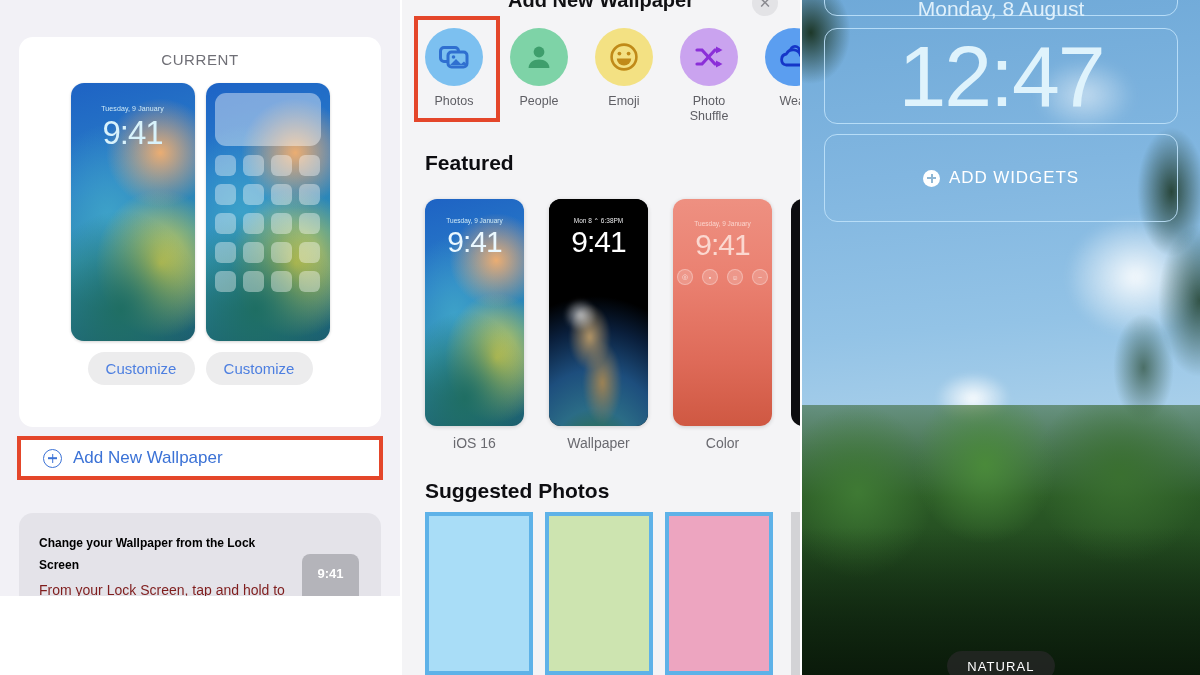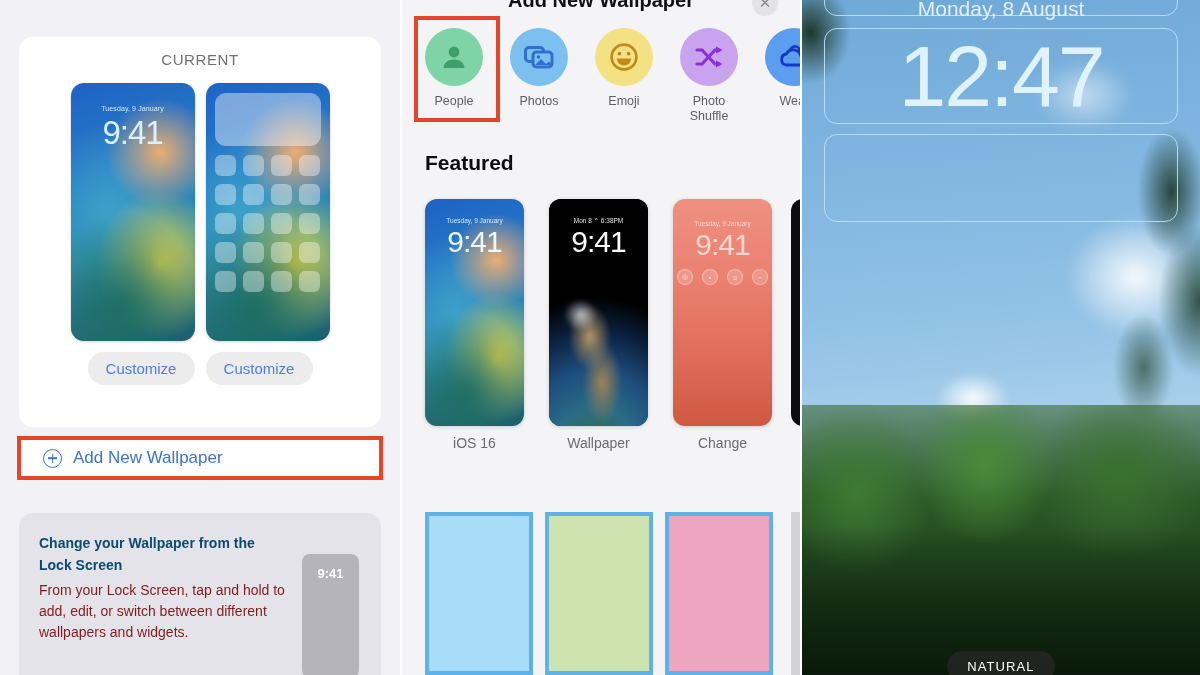--- a/index.html
+++ b/index.html
@@ -4,21 +4,21 @@
 <style>
   * { margin:0; padding:0; box-sizing:border-box; }
   html,body { width:1200px; height:675px; overflow:hidden; }
   body {
     font-family:"Liberation Sans", sans-serif;
     background:#ffffff;
     -webkit-font-smoothing:antialiased;
   }
   .screens { display:flex; width:1200px; height:675px; }
   .panel { position:relative; overflow:hidden; }
-  .panel-a { width:400px; height:675px; background:#f2f1f6;text-decoration:underline; }
+  .panel-a { width:400px; height:596px; background:#f2f1f6;text-decoration:underline; }
   .panel-b { width:400px; height:675px; background:#f4f4f6; border-left:2px solid #ffffff; }
   .panel-c { width:400px; height:675px; background:#8ab8dc; border-left:2px solid #ffffff; }
 
   
   .card-current {
     position:absolute; left:19px; top:37px; width:362px; height:390px;
     background:#ffffff; border-radius:14px;
   }
   .current-label {
     text-align:center; font-size:15px; letter-spacing:.6px;
@@ -79,21 +79,21 @@
     content:""; position:absolute; background:#3b72d6;
   }
   .plus-circle:before { left:4px; right:4px; top:50%; height:1.6px; transform:translateY(-50%); }
   .plus-circle:after { top:4px; bottom:4px; left:50%; width:1.6px; transform:translateX(-50%); }
   .add-wall-text { font-size:17px; color:#3b72d6; }
 
   .tip-card {
     position:absolute; left:19px; top:513px; width:362px; height:180px;
     background:#e4e3e9; border-radius:14px; padding:19px 20px 0 20px;
   }
-  .tip-title { font-size:14px; font-weight:700; color:#0c4a6e; line-height:22px; width:245px; }
+  .tip-title { font-size:12px; font-weight:700; color:#000000; line-height:22px; width:245px; }
   .tip-body { font-size:14px; color:#7f1d1d; line-height:21px; margin-top:4px; width:250px; }
   .tip-thumb {
     position:absolute; right:22px; top:41px; width:57px; height:124px;
     background:#b4b4ba; border-radius:8px;
   }
   .tip-thumb-time {
     position:absolute; top:12px; left:0; right:0; text-align:center;
     color:#ffffff; font-size:13px; font-weight:700;
   }
 
@@ -375,41 +375,41 @@
       </div>
     </div>
   </div>
 
   <div class="panel panel-b">
 
     <div class="sheet-title">Add New Wallpaper</div>
     <div class="sheet-close">✕</div>
 
     <div class="cat-row">
-
-      <div class="cat">
-        <div class="cat-bubble" style="background:#7ed3a7">
-          <svg width="28" height="28" viewBox="0 0 28 28">
-            <circle cx="14" cy="9" r="5.4" fill="#3e9e6c"></circle>
-            <path d="M3.6 25c0-5.6 4.7-8.6 10.4-8.6S24.4 19.4 24.4 25Z" fill="#3e9e6c"></path>
-          </svg>
-        </div>
-        <div class="cat-label">People</div>
-      </div>
 
       <div class="cat">
         <div class="cat-bubble" style="background:#7cc0f0">
           <svg width="30" height="26" viewBox="0 0 30 26">
             <rect x="1.5" y="3.5" width="18" height="14" rx="3.5" fill="none" stroke="#2f6fd0" stroke-width="3"></rect>
             <rect x="9" y="8" width="19" height="15" rx="3.5" fill="#7cc0f0" stroke="#2f6fd0" stroke-width="3"></rect>
             <circle cx="14.5" cy="13" r="1.8" fill="#2f6fd0"></circle>
             <path d="M11 21 L17 15 L22 20 L25 17.5 L27 19.5 L27 21 Z" fill="#2f6fd0"></path>
           </svg>
         </div>
         <div class="cat-label">Photos</div>
+      </div>
+
+      <div class="cat">
+        <div class="cat-bubble" style="background:#7ed3a7">
+          <svg width="28" height="28" viewBox="0 0 28 28">
+            <circle cx="14" cy="9" r="5.4" fill="#3e9e6c"></circle>
+            <path d="M3.6 25c0-5.6 4.7-8.6 10.4-8.6S24.4 19.4 24.4 25Z" fill="#3e9e6c"></path>
+          </svg>
+        </div>
+        <div class="cat-label">People</div>
       </div>
 
       <div class="cat">
         <div class="cat-bubble" style="background:#f3e183">
           <svg width="30" height="30" viewBox="0 0 30 30">
             <circle cx="15" cy="15" r="12.4" fill="none" stroke="#c08a18" stroke-width="2.6"></circle>
             <circle cx="10.4" cy="11.6" r="1.9" fill="#c08a18"></circle>
             <circle cx="19.6" cy="11.6" r="1.9" fill="#c08a18"></circle>
             <path d="M7.8 16.4 H22.2 A7.2 7.2 0 0 1 7.8 16.4 Z" fill="#c08a18"></path>
           </svg>
@@ -470,25 +470,26 @@
           <div class="color-bg"></div>
           <div class="color-date">Tuesday, 9 January</div>
           <div class="color-time">9:41</div>
           <div class="color-widgets">
             <div class="cw">◎</div>
             <div class="cw">▪</div>
             <div class="cw">☺</div>
             <div class="cw">~</div>
           </div>
         </div>
-        <div class="feat-caption">Change</div>
+        <div class="feat-caption">Color</div>
       </div>
     </div>
     <div class="feat-peek"></div>
 
+    <div class="sec-title suggested-title">Suggested Photos</div>
     <div class="sugg-row">
       <div class="sugg-thumb" style="background:#a9ddf7"></div>
       <div class="sugg-thumb" style="background:#cde4b0"></div>
       <div class="sugg-thumb" style="background:#eda5c0"></div>
     </div>
     <div class="sugg-peek"></div>
   </div>
 
   <div class="panel panel-c">
 
@@ -505,17 +506,21 @@
       <div class="forest-dark"></div>
     </div>
 
     <div class="lk-frame lk-frame-date"></div>
     <div class="lk-date">Monday, 8 August</div>
 
     <div class="lk-frame lk-frame-time"></div>
     <div class="lk-time">12:47</div>
 
     <div class="lk-frame lk-frame-widg"></div>
+    <div class="lk-widgets-btn">
+      <span class="add-plus"></span>
+      <span class="add-widg-text">ADD WIDGETS</span>
+    </div>
 
     <div class="natural-pill">NATURAL</div>
   </div>
 
 </div>
 
 </body></html>

